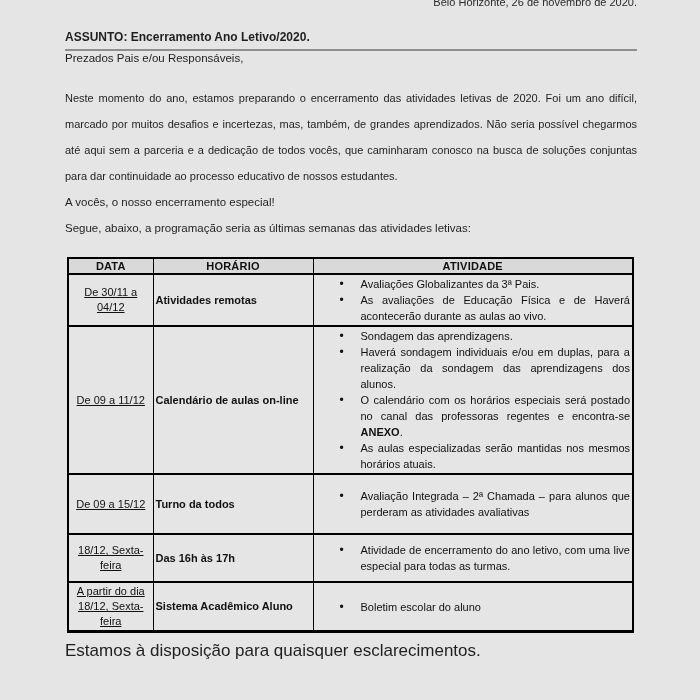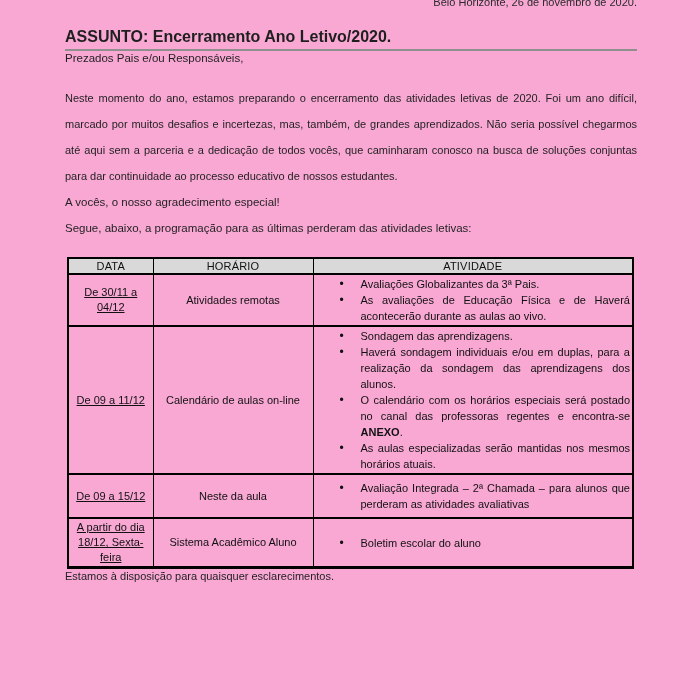--- a/index.html
+++ b/index.html
@@ -9,29 +9,29 @@
     --text:#1f1f1f;
   }
   *{box-sizing:border-box;}
   html,body{margin:0;padding:0;}
   body{
     width:700px;height:700px;overflow:hidden;background:#ffffff;
     font-family:"Liberation Sans","DejaVu Sans",sans-serif;
     color:var(--text);
   }
   .page{
-    position:relative;width:700px;height:700px;background:#f9a8d4;
+    position:relative;width:700px;height:700px;background:#e5e5e5;
     padding:0 63px 7px 65px;overflow:hidden;
   }
   .date-line{
     margin-top:-4px;font-size:11px;line-height:13px;text-align:right;
     color:#2a2a2a;
   }
   .subject{
-    margin-top:21px;font-size:16px;font-weight:bold;line-height:14px;
+    margin-top:21px;font-size:12px;font-weight:bold;line-height:14px;
     padding-bottom:5px;border-bottom:2px solid var(--rule);
   }
   .salutation{
     font-size:11.5px;line-height:14px;
   }
   .paragraph{
     margin-top:20px;font-size:11px;line-height:26px;text-align:justify;
   }
   .thanks-line,.intro-line{
     font-size:11.5px;line-height:26px;
@@ -43,58 +43,58 @@
   }
   table.schedule{border:2px solid var(--border);border-bottom-width:3px;}
   table.schedule th,
   table.schedule td{
     border:1px solid var(--border);
     border-top-width:2px;border-bottom-width:2px;
     padding:1px 2px;vertical-align:middle;
   }
   table.schedule th{
     background:var(--header-bg);
-    font-weight:normal;height:15px;
+    font-weight:bold;height:15px;
     letter-spacing:.2px;
   }
   td.c-date{width:85px;text-align:center;line-height:15px;padding:2px 4px;text-decoration:underline;}
-  td.c-time{width:160px;text-align:center;line-height:15px;padding:2px 6px;}
+  td.c-time{width:160px;text-align:left;line-height:15px;padding:2px 6px;font-weight:bold;}
   td.c-act{width:320px;padding:2px 8px 2px 0;}
   tr.r1{height:50px;} tr.r2{height:19px;} tr.r3{height:144px;}
-  tr.r4{height:44px;} tr.r5{height:48px;} tr.r6{height:48px;margin-top:8px;}
+  tr.r4{height:60px;} tr.r5{height:48px;} tr.r6{height:48px;margin-top:8px;}
   ul.acts{margin:0;padding:0;list-style:none;}
   ul.acts li{
     position:relative;padding-left:45px;line-height:16px;
     text-align:justify;
   }
   ul.acts li::before{
     content:"\2022";
     position:absolute;left:24px;top:0;
     font-size:12px;line-height:16px;
   }
   .closing-line{
-    font-size:11px;line-height:15px;
+    margin-top:10px;font-size:17px;line-height:15px;
   }
 </style>
 </head>
 <body>
 
 <div class="page">
 
   <div class="date-line">Belo Horizonte, 26 de novembro de 2020.</div>
 
   <div class="subject">ASSUNTO: Encerramento Ano Letivo/2020.</div>
 
   <div class="salutation">Prezados Pais e/ou Responsáveis,</div>
 
   <div class="paragraph">Neste momento do ano, estamos preparando o encerramento das atividades letivas de 2020. Foi um ano difícil, marcado por muitos desafios e incertezas, mas, também, de grandes aprendizados. Não seria possível chegarmos até aqui sem a parceria e a dedicação de todos vocês, que caminharam conosco na busca de soluções conjuntas para dar continuidade ao processo educativo de nossos estudantes.</div>
 
-  <div class="thanks-line">A vocês, o nosso agradecimento especial!</div>
+  <div class="thanks-line">A vocês, o nosso encerramento especial!</div>
 
-  <div class="intro-line">Segue, abaixo, a programação para as últimas perderam das atividades letivas:</div>
+  <div class="intro-line">Segue, abaixo, a programação seria as últimas semanas das atividades letivas:</div>
 
   <table class="schedule">
     <colgroup>
         <col style="width:85px">
         <col style="width:160px">
         <col style="width:320px">
       </colgroup>
     <thead>
       <tr>
         <th>DATA</th>
@@ -120,24 +120,33 @@
           <ul class="acts">
             <li>Sondagem das aprendizagens.</li>
             <li>Haverá sondagem individuais e/ou em duplas, para a realização da sondagem das aprendizagens dos alunos.</li>
             <li><span>O calendário com os horários especiais será postado no canal das professoras regentes e encontra-se </span><strong>ANEXO</strong><span>.</span></li>
             <li>As aulas especializadas serão mantidas nos mesmos horários atuais.</li>
           </ul>
         </td>
       </tr>
       <tr class="r4">
         <td class="c-date">De 09 a 15/12</td>
-        <td class="c-time">Neste da aula</td>
+        <td class="c-time">Turno da todos</td>
         <td class="c-act">
           <ul class="acts">
             <li>Avaliação Integrada – 2ª Chamada – para alunos que perderam as atividades avaliativas</li>
+          </ul>
+        </td>
+      </tr>
+      <tr class="r5">
+        <td class="c-date">18/12, Sexta-feira</td>
+        <td class="c-time">Das 16h às 17h</td>
+        <td class="c-act">
+          <ul class="acts">
+            <li>Atividade de encerramento do ano letivo, com uma live especial para todas as turmas.</li>
           </ul>
         </td>
       </tr>
       <tr class="r6">
         <td class="c-date">A partir do dia 18/12, Sexta-feira</td>
         <td class="c-time">Sistema Acadêmico Aluno</td>
         <td class="c-act">
           <ul class="acts">
             <li>Boletim escolar do aluno</li>
           </ul>

